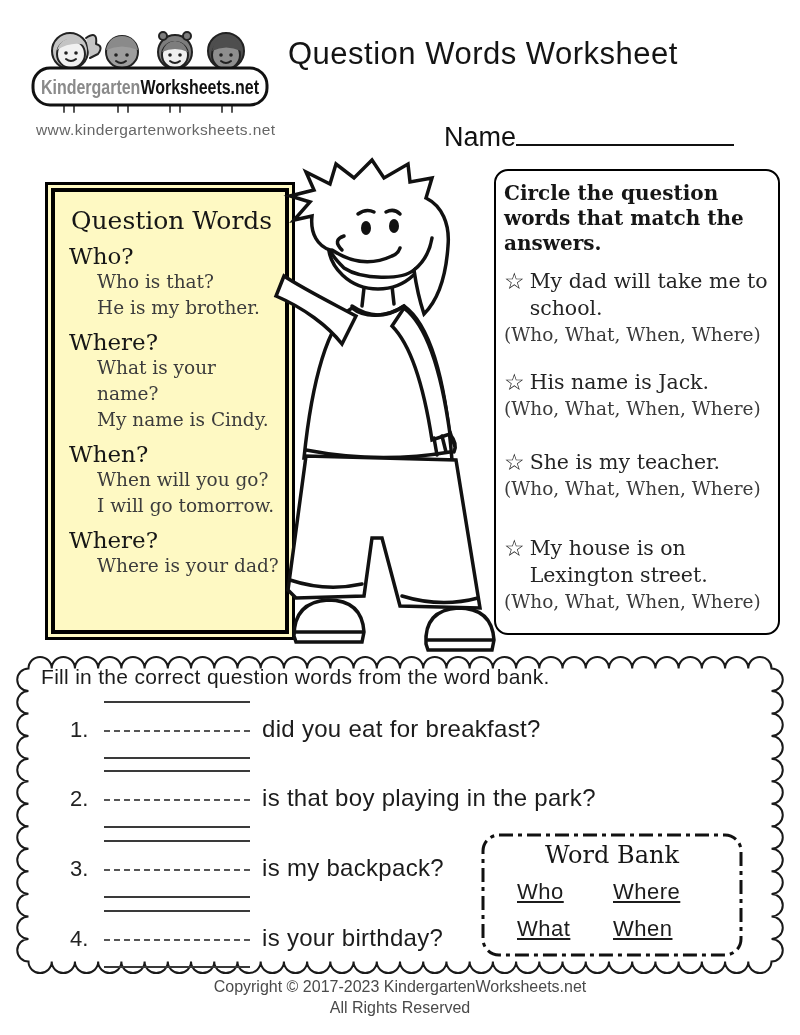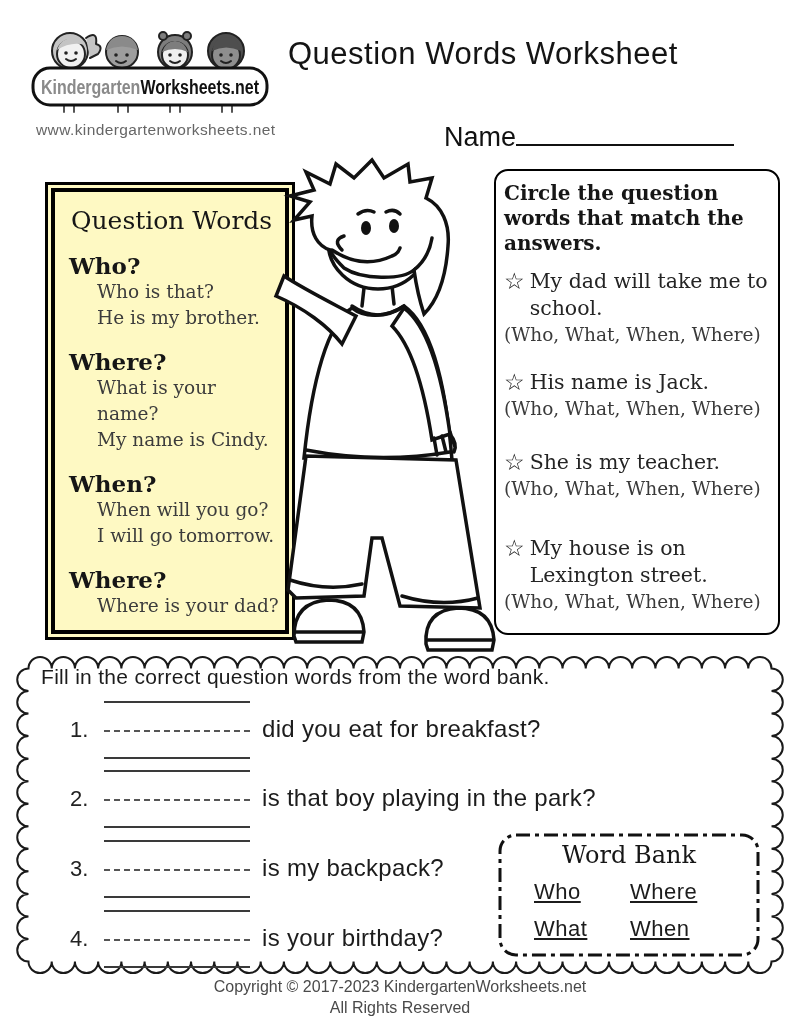--- a/index.html
+++ b/index.html
@@ -11,21 +11,21 @@
   .logo-wrap{left:30px;top:24px;width:242px;}
   .site-url{left:36px;top:121px;font-size:15.5px;letter-spacing:.4px;color:#666;}
   .page-title{left:288px;top:36px;font-size:31px;letter-spacing:.5px;color:#141414;}
   .name-row{left:444px;top:114px;font-size:27px;color:#111;}
   .name-line{display:inline-block;width:218px;border-bottom:2.5px solid #111;height:30px;vertical-align:baseline;}
 
   
   .ref-box{left:45px;top:182px;width:250px;height:458px;border:3px solid #000;padding:3px;box-sizing:border-box;background:#fef9c3;z-index:2;}
   .ref-inner{border:4px solid #000;width:100%;height:100%;box-sizing:border-box;padding:6px 4px 0 14px;font-family:"DejaVu Serif",serif;}
   .ref-title{font-size:25px;margin:8px 0 6px 2px;color:#161616;}
-  .ref-word{font-size:23px;font-weight:bold;color:#161616;margin-top:17px;}
+  .ref-word{font-size:23px;font-weight:normal;color:#161616;margin-top:8px;}
   .ref-line{font-size:18.5px;color:#3c3c3c;margin-left:28px;line-height:26px;}
 
   
   .boy{left:266px;top:150px;width:252px;height:505px;z-index:3;}
 
   
   .circle-box{left:494px;top:169px;width:286px;height:466px;border:2.5px solid #000;border-radius:14px;
               box-sizing:border-box;padding:10px 6px 0 8px;font-family:"DejaVu Serif",serif;background:transparent;z-index:2;}
   .circle-instr{font-size:20px;font-weight:600;line-height:25px;color:#161616;margin-bottom:12px;}
   .c-item{display:flex;align-items:flex-start;margin-top:6px;}
@@ -38,21 +38,21 @@
   .fill-box{left:15px;top:655px;width:770px;height:320px;}
   .fill-instr{left:26px;top:10px;font-size:21px;letter-spacing:.3px;color:#1c1c1c;}
   .f-row{position:absolute;left:55px;display:flex;align-items:center;height:58px;}
   .f-num{width:34px;font-size:22px;color:#222;}
   .blank{width:146px;height:54px;margin-right:12px;border-top:2px solid #3a3a3a;border-bottom:2px solid #3a3a3a;position:relative;}
   .blank .dash{position:absolute;left:0;right:0;top:50%;border-top:2px dashed #555;}
   .f-q{font-size:24px;letter-spacing:.3px;color:#1c1c1c;padding-bottom:2px;}
   .row1{top:46px;} .row2{top:115px;} .row3{top:185px;} .row4{top:255px;}
 
   
-  .word-bank{position:absolute;left:483px;top:178px;width:262px;height:124px;}
+  .word-bank{position:absolute;left:466px;top:178px;width:262px;height:124px;}
   .wb-title{position:absolute;top:8px;width:100%;text-align:center;font-family:"DejaVu Serif",serif;font-size:24px;color:#161616;}
   .wb-words{position:absolute;top:46px;left:36px;display:grid;grid-template-columns:96px auto;row-gap:11px;font-size:22px;color:#1c1c1c;letter-spacing:.5px;text-decoration:underline;}
 
   
   .footer{top:976px;width:100%;text-align:center;font-size:16px;line-height:21px;color:#4a4a4a;}
 </style>
 </head>
 <body>
 
 <div class="page">

